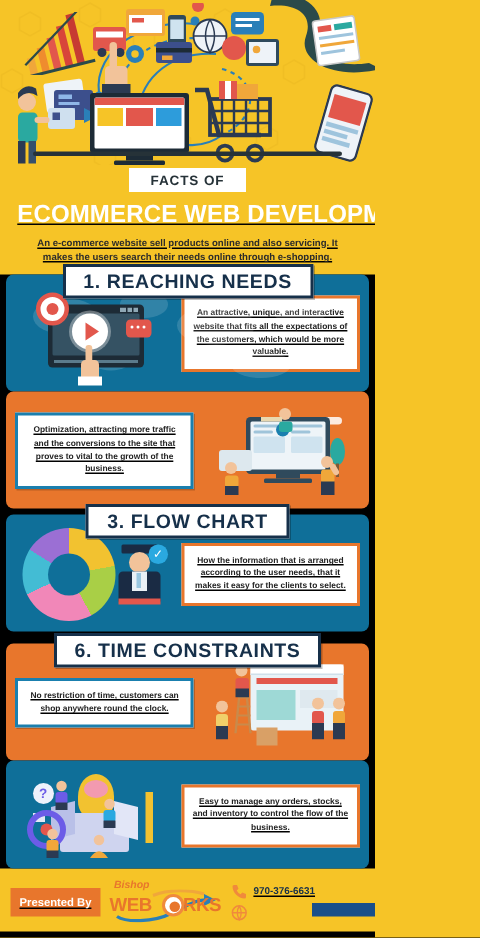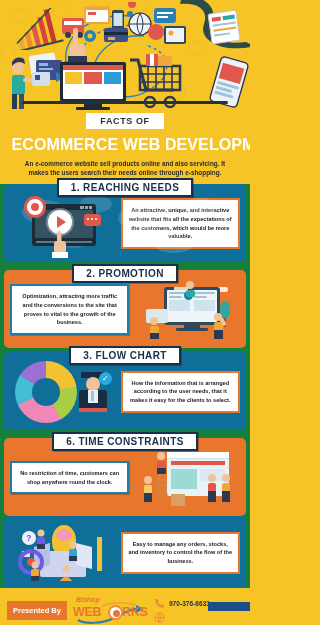--- a/index.html
+++ b/index.html
@@ -3,21 +3,21 @@
 <meta charset="utf-8">
 <style>
   * { margin:0; padding:0; box-sizing:border-box; }
   html,body { width:250px; height:625px; }
   body {
     font-family:"Liberation Sans", sans-serif;
     background:#f6c427;
     overflow:hidden;
     position:relative;
   }
-  .page { width:250px; height:625px; position:relative; background:#15803d; overflow:hidden; }
+  .page { width:250px; height:625px; position:relative; background:#000000; overflow:hidden;text-decoration:underline; }
 
   
   .hero { position:relative; height:110px; width:250px; overflow:hidden; background:#f6c427; }
   .hexpat { position:absolute; inset:0; opacity:.25; }
   .swoosh { position:absolute; right:-6px; top:-8px; width:80px; height:60px; }
 
   .barchart { position:absolute; left:10px; top:8px; width:56px; height:42px; }
   .person-left { position:absolute; left:4px; top:52px; width:56px; height:58px; }
   .docs-left { position:absolute; left:26px; top:48px; width:44px; height:44px; }
 
@@ -59,21 +59,21 @@
   .subtitle {
     color:#2b2b2b; font-size:6.4px; line-height:1.5;
     margin-top:6px; padding:0 9px; font-weight:bold;
   }
 
   
   .badge-row { position:relative; height:0; text-align:center; z-index:20; }
   .badge {
     position:relative; top:-7px; display:inline-block;
     background:#ffffff; border:2px solid #16304a;
-    color:#16304a; font-size:10px; font-weight:bold;
+    color:#16304a; font-size:13px; font-weight:bold;
     letter-spacing:.4px; padding:2px 12px;
     box-shadow:1px 1px 0 rgba(0,0,0,.25);
   }
 
   
   .panel { position:relative; margin:0 4px; border-radius:5px; overflow:hidden; }
   .panel.blue   { background:#0f6f99; }
   .panel.orange { background:#e8762c; }
   .panel-inner { display:flex; align-items:center; height:100%; padding:9px 6px 7px; gap:5px; }
 
@@ -386,23 +386,20 @@
             <rect x="4" y="10" width="12" height="14" rx="3" fill="#f2c39a"></rect>
             <rect x="7" y="0" width="4.5" height="12" rx="2" fill="#f2c39a"></rect>
             <rect x="2" y="21" width="16" height="6" fill="#fff"></rect>
           </svg>
         </div>
       </div>
       <div class="txtbox ob">An attractive, unique, and interactive website that fits all the expectations of the customers, which would be more valuable.</div>
     </div>
   </div>
 
-  <div class="badge-row" style="padding-top:8px">
-    <span class="badge">2. PROMOTION</span>
-  </div>
   <div class="panel orange" style="height:78px">
     <div class="panel-inner">
       <div class="txtbox bb">Optimization, attracting more traffic and the conversions to the site that proves to vital to the growth of the business.</div>
       <div class="art">
         <div class="deskset">
           <div class="cloud"></div>
           <div class="ds-mon">
             <div class="ds-scr">
               <div class="ds-col">
                 <div class="ds-line"></div>

